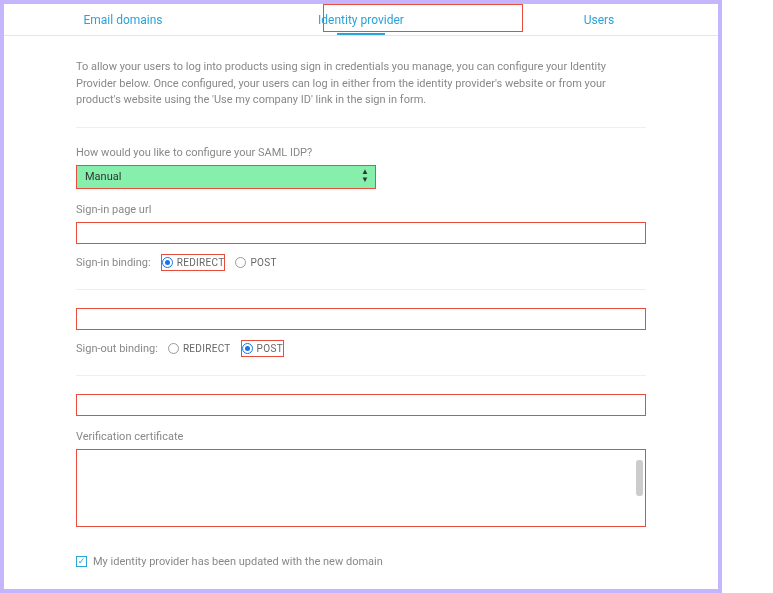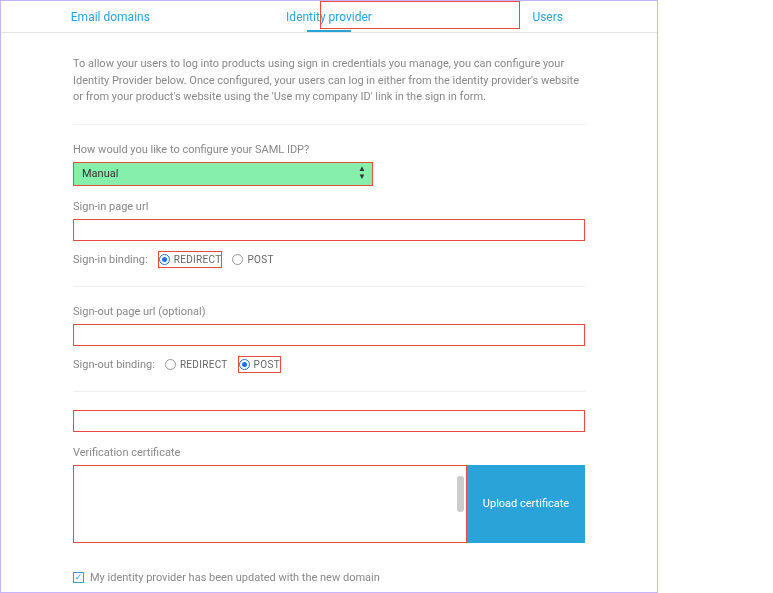--- a/index.html
+++ b/index.html
@@ -4,23 +4,23 @@
 <style>
   * { box-sizing: border-box; }
   body {
     margin: 0;
     font-family: -apple-system, BlinkMacSystemFont, "Segoe UI", Roboto, "Helvetica Neue", Arial, sans-serif;
     background: #fff;
     color: #333;
     font-size: 12px;
   }
   .page {
-    width: 658px;
+    width: 722px;
     height: 593px;
-    border: 1px solid #c4b5fd;
+    border: 4px solid #c4b5fd;
     position: relative;
     overflow: hidden;
     background: #fff;
   }
   
   .tabs {
     display: flex;
     border-bottom: 1px solid #e5e5e5;
     height: 32px;
   }
@@ -232,21 +232,20 @@
         <span class="radio-label">REDIRECT</span>
       </span>
       <span class="radio-group">
         <span class="radio"></span>
         <span class="radio-label">POST</span>
       </span>
     </div>
 
     <hr class="sep">
 
-    <div class="field-label">Sign-out page url (optional)</div>
     <div class="text-input"></div>
 
     <div class="binding-row">
       <span>Sign-out binding:</span>
       <span class="radio-group">
         <span class="radio"></span>
         <span class="radio-label">REDIRECT</span>
       </span>
       <span class="radio-group highlight">
         <span class="radio checked"></span>
@@ -254,21 +253,20 @@
       </span>
     </div>
 
     <hr class="sep">
 
     <div class="text-input"></div>
 
     <div class="field-label" style="margin-top:14px;">Verification certificate</div>
     <div class="cert-row">
       <div class="cert-textarea"></div>
-      <div class="upload-btn">Upload certificate</div>
     </div>
 
     <div class="checkbox-row">
       <span class="checkbox">✓</span>
       <span>My identity provider has been updated with the new domain</span>
     </div>
 
   </div>
 </div>
 

